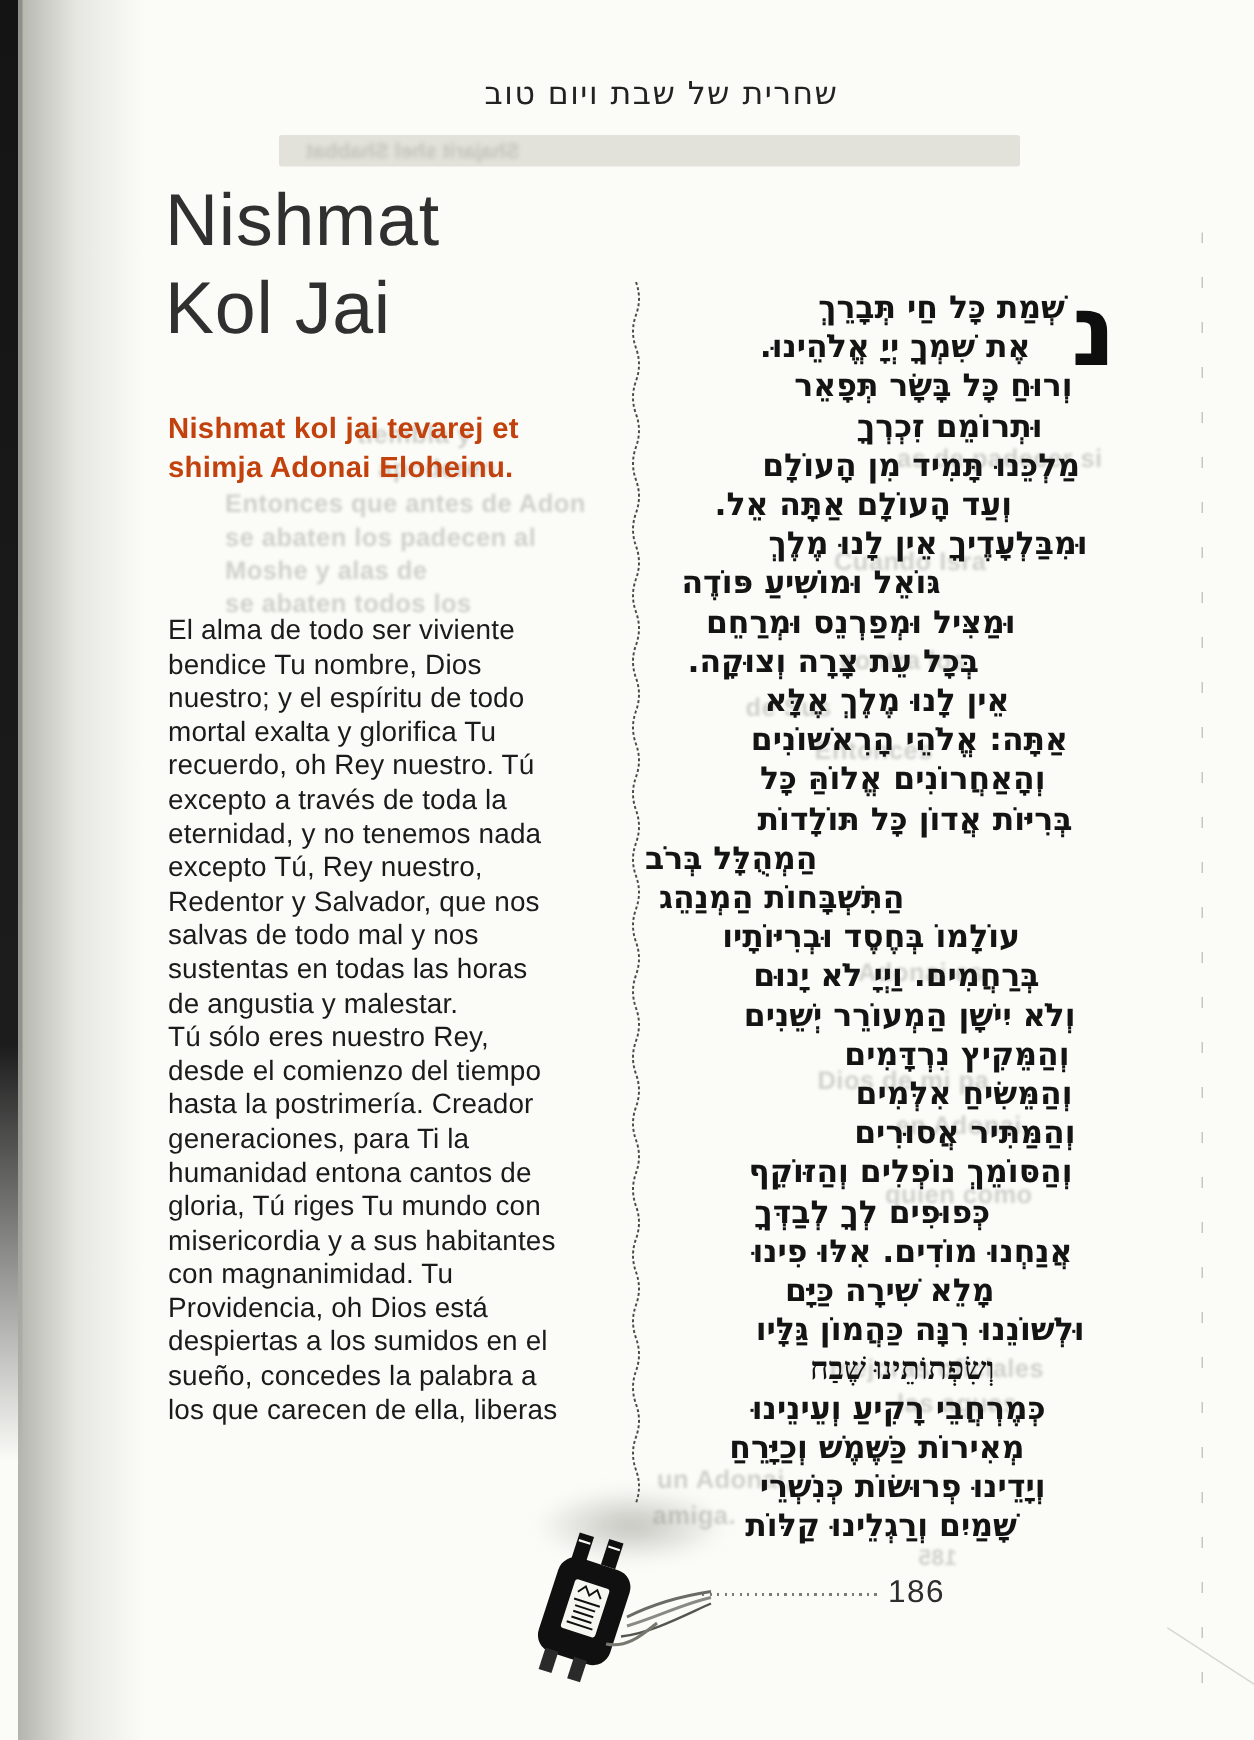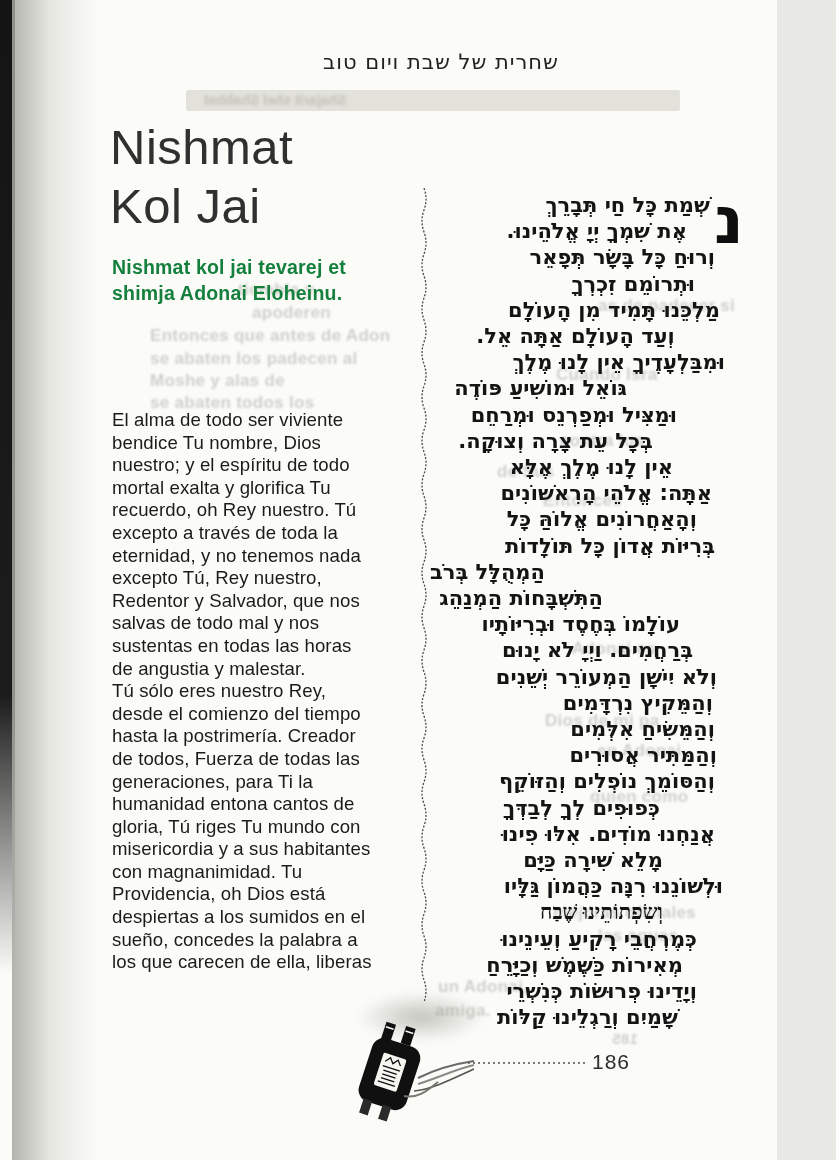--- a/index.html
+++ b/index.html
@@ -1,17 +1,17 @@
 <!DOCTYPE html>
 <html><head>
 <meta charset="utf-8">
 <style>
   html,body{margin:0;padding:0;background:#e8e8e4;}
   .page{
-    position:relative;width:777px;height:1160px;overflow:hidden;
+    position:relative;width:836px;height:1160px;overflow:hidden;
     background:#fbfbf8;
     font-family:"Liberation Sans","DejaVu Sans",sans-serif;
     color:#1c1c1c;
   }
   
   .edge-left-dark{position:absolute;left:0;top:0;width:15px;height:100%;
     background:linear-gradient(to bottom,#141414 0%,#1c1c1c 60%,rgba(25,25,25,0) 84%);}
   .edge-left-grad{position:absolute;left:12px;top:0;width:85px;height:100%;
     background:linear-gradient(to right,rgba(168,168,161,.85),rgba(205,205,198,.45) 45%,rgba(242,242,238,0));}
   .crease{position:absolute;left:801px;top:155px;width:1px;height:985px;opacity:.55;
@@ -22,22 +22,22 @@
   .header-he{position:absolute;left:308px;top:50px;width:266px;text-align:center;
     font-family:"DejaVu Sans",sans-serif;font-size:21px;letter-spacing:1px;color:#222;direction:rtl;}
   
   .bleed-band{position:absolute;left:186px;top:90px;width:494px;height:21px;
     background:#e2e2db;border-radius:2px;overflow:hidden;}
   .band-ghost{display:inline-block;margin:2px 0 0 18px;font-size:14px;font-weight:bold;
     color:#aaaaa2;opacity:.55;filter:blur(1.4px);transform:scaleX(-1);}
   
   .title{position:absolute;left:110px;top:118px;margin:0;font-weight:400;
     font-size:49px;line-height:59px;color:#303030;letter-spacing:.5px;}
-  .intro{position:absolute;left:112px;top:255px;font-weight:bold;font-size:19.5px;
-    line-height:25.5px;color:#15803d;letter-spacing:.2px;z-index:2;}
+  .intro{position:absolute;left:112px;top:274px;font-weight:bold;font-size:19.5px;
+    line-height:25.5px;color:#c2410c;letter-spacing:.2px;z-index:2;}
   
   .spanish{position:absolute;left:112px;top:409px;width:326px;font-size:18.6px;
     line-height:22.6px;color:#1b1b1b;letter-spacing:.1px;z-index:2;}
   
   .squiggle{position:absolute;left:419px;top:188px;z-index:1;}
   
   .hebrew{position:absolute;left:428px;top:192px;width:314px;direction:rtl;text-align:right;
     font-family:"DejaVu Sans",sans-serif;font-size:21px;line-height:26.2px;font-weight:bold;
     color:#141414;z-index:2;}
   .dropcap{position:absolute;right:-2px;top:0;font-size:66px;line-height:58px;font-weight:bold;color:#0e0e0e;}
@@ -85,21 +85,20 @@
       <div class="sp-line">excepto a través de toda la</div>
       <div class="sp-line">eternidad, y no tenemos nada</div>
       <div class="sp-line">excepto Tú, Rey nuestro,</div>
       <div class="sp-line">Redentor y Salvador, que nos</div>
       <div class="sp-line">salvas de todo mal y nos</div>
       <div class="sp-line">sustentas en todas las horas</div>
       <div class="sp-line">de angustia y malestar.</div>
       <div class="sp-line">Tú sólo eres nuestro Rey,</div>
       <div class="sp-line">desde el comienzo del tiempo</div>
       <div class="sp-line">hasta la postrimería. Creador</div>
-      <div class="sp-line">de todos, Fuerza de todas las</div>
       <div class="sp-line">generaciones, para Ti la</div>
       <div class="sp-line">humanidad entona cantos de</div>
       <div class="sp-line">gloria, Tú riges Tu mundo con</div>
       <div class="sp-line">misericordia y a sus habitantes</div>
       <div class="sp-line">con magnanimidad. Tu</div>
       <div class="sp-line">Providencia, oh Dios está</div>
       <div class="sp-line">despiertas a los sumidos en el</div>
       <div class="sp-line">sueño, concedes la palabra a</div>
       <div class="sp-line">los que carecen de ella, liberas</div>
     </div>

